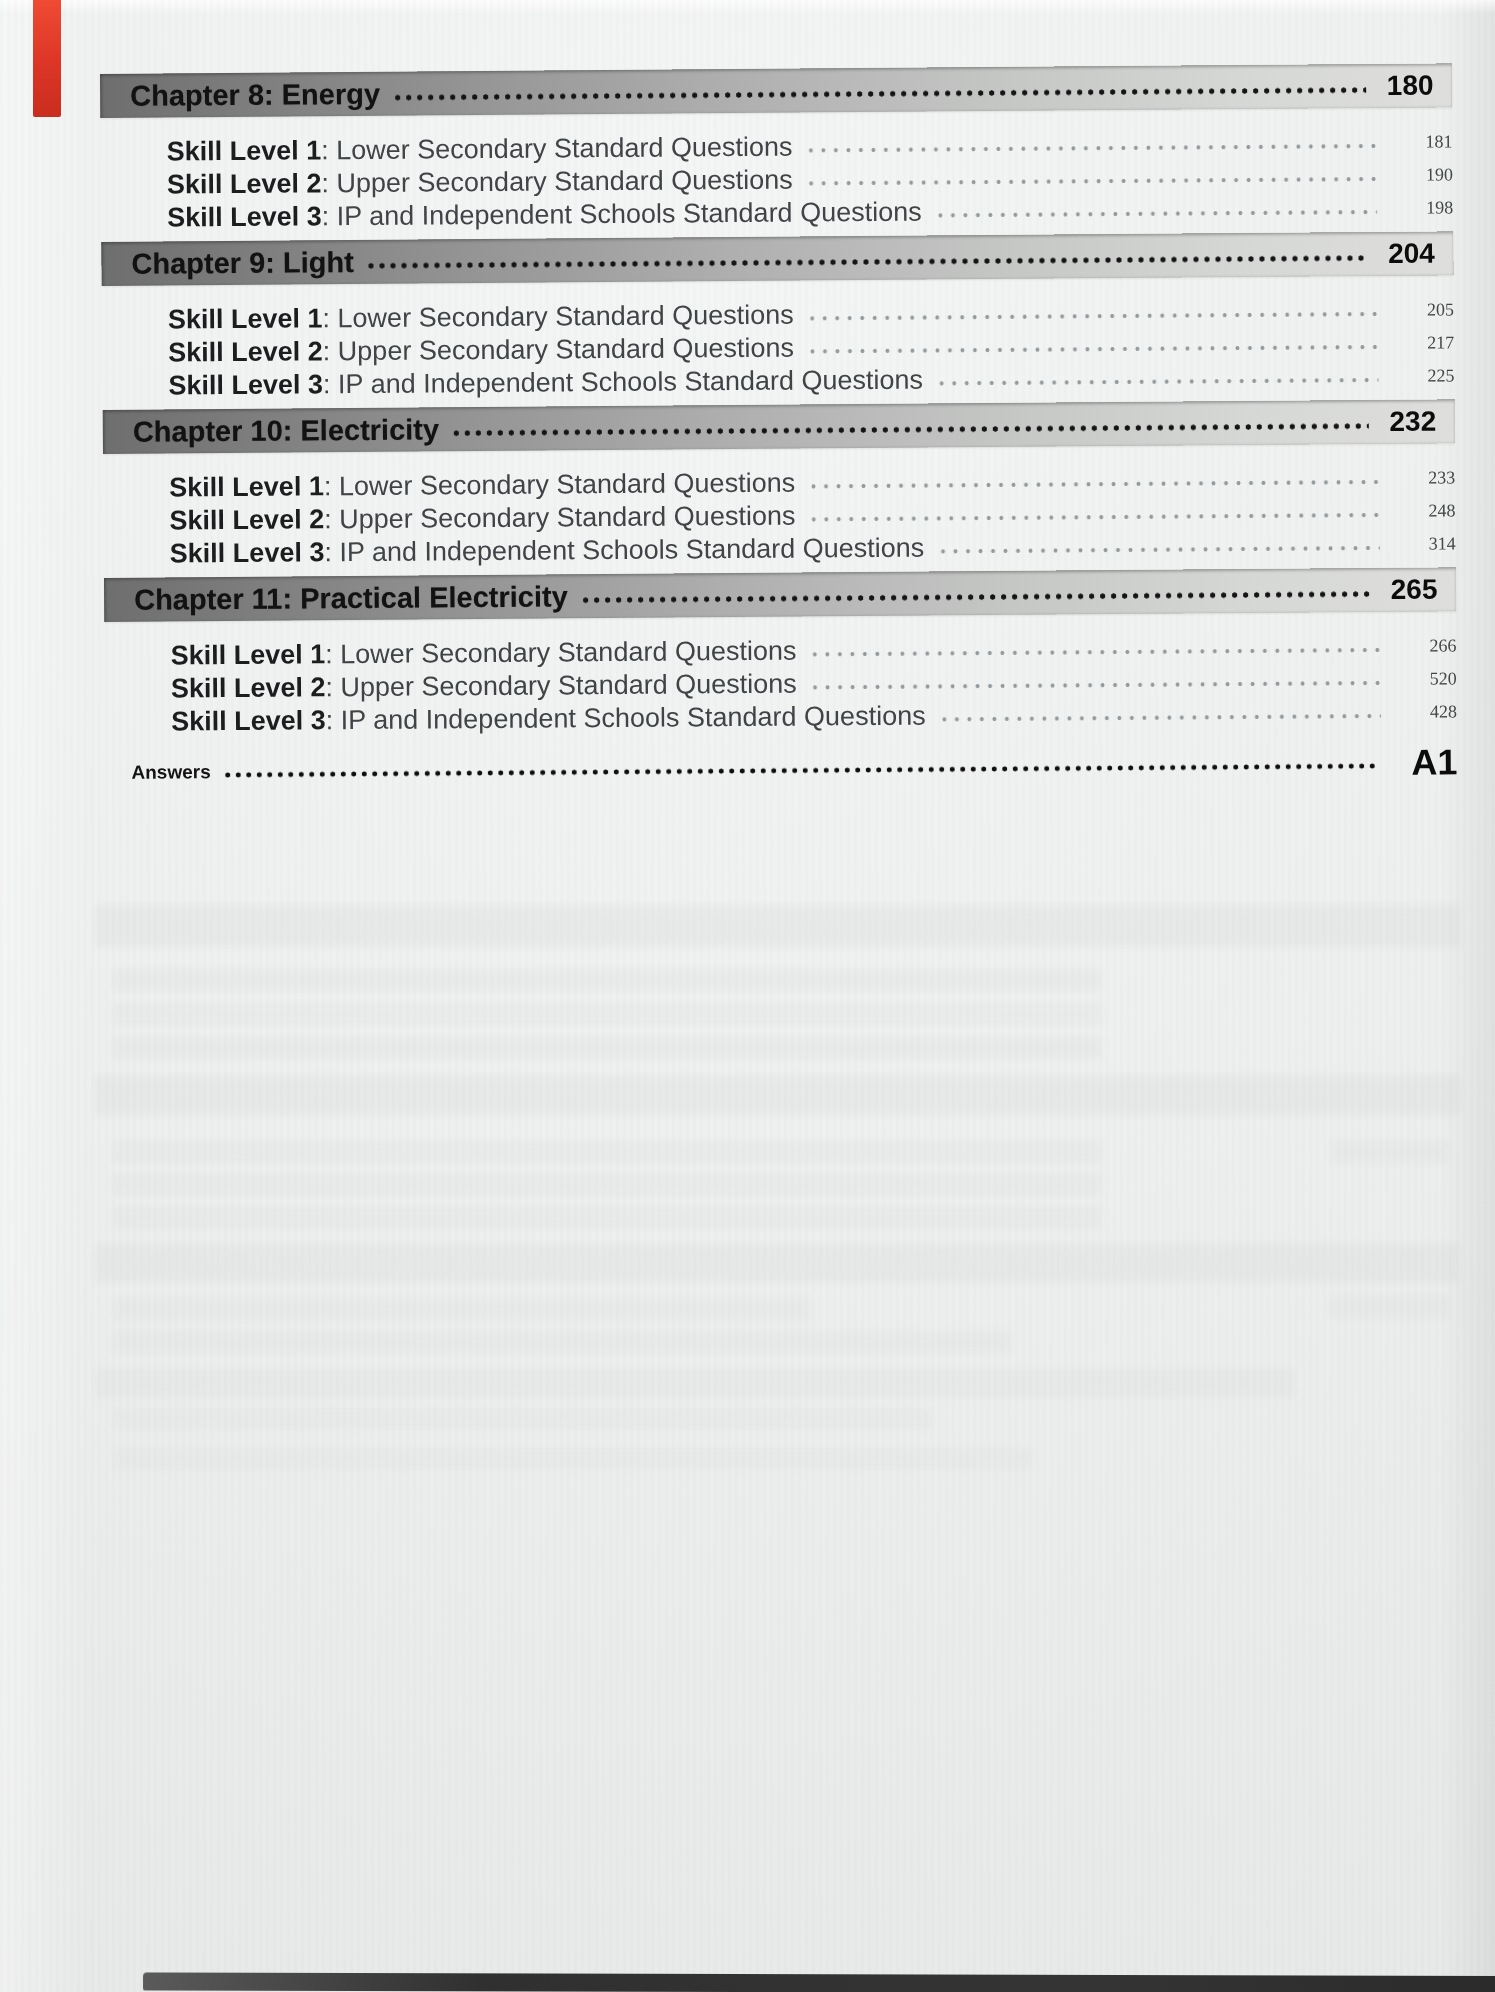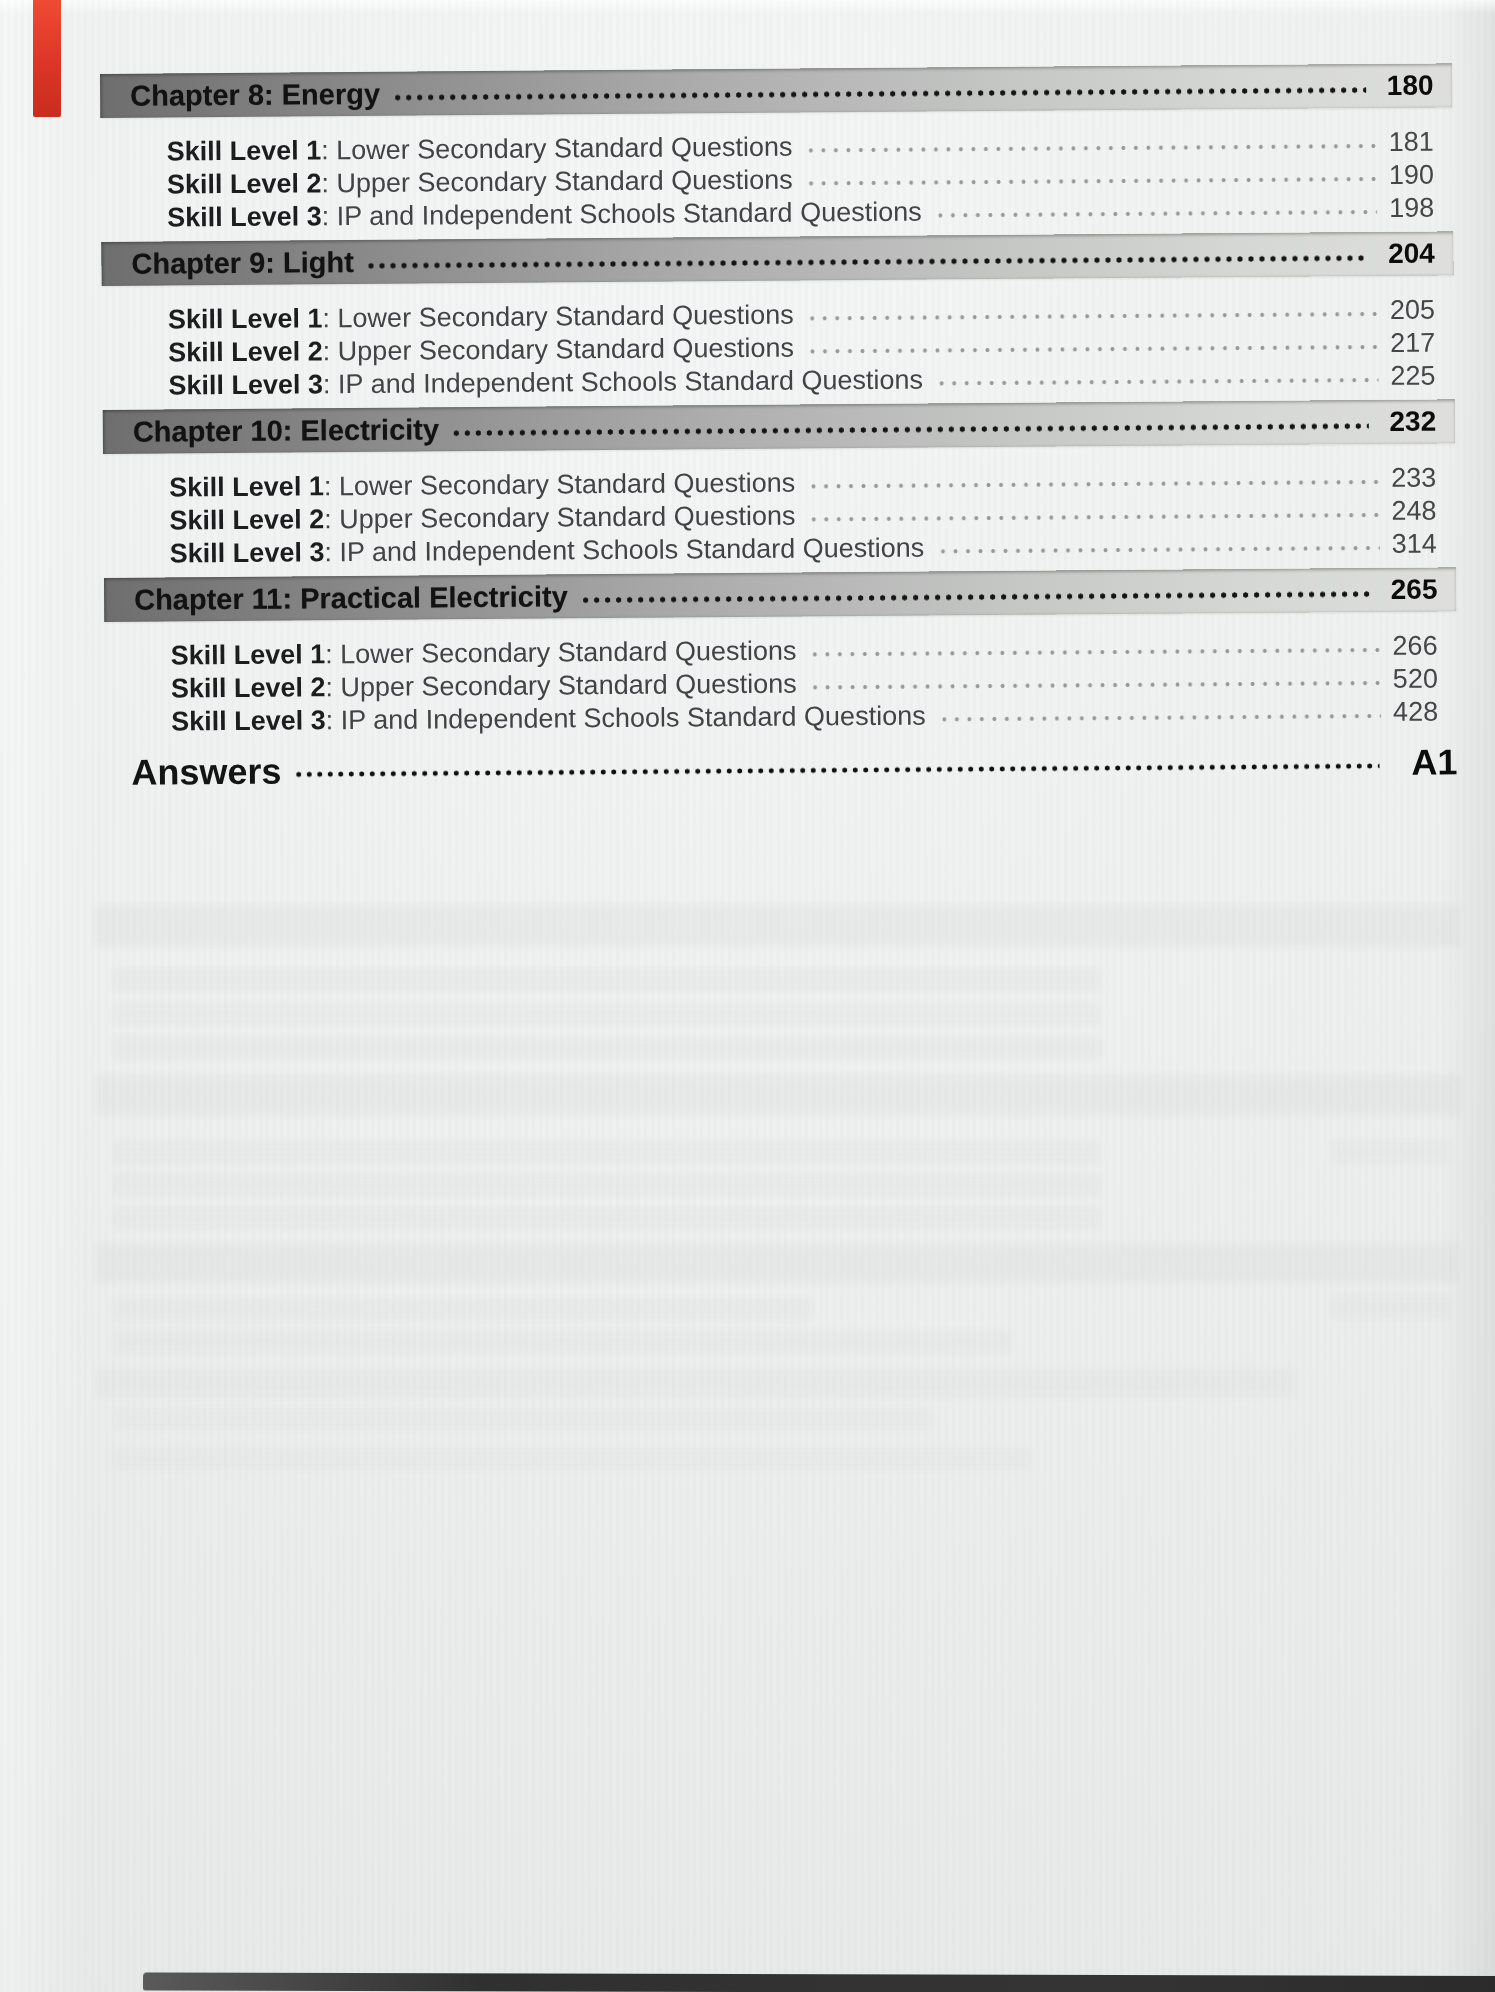--- a/index.html
+++ b/index.html
@@ -40,36 +40,36 @@
     font-size:29px;font-weight:bold;color:#121212;white-space:nowrap;
     text-shadow:0 0 1px rgba(0,0,0,.35);
   }
   .chapter-page{
     font-size:28px;font-weight:bold;color:#0c0c0c;min-width:64px;text-align:center;white-space:nowrap;
   }
   .rows{margin:18px 0 7px 0;}
   .toc-row{height:33px;display:flex;align-items:center;padding-left:66px;}
   .row-label{font-size:27px;color:#404446;white-space:nowrap;}
   .row-label b{font-weight:bold;color:#1c1d1e;}
-  .row-page{font-size:27px;color:#434748;min-width:64px;text-align:left;white-space:nowrap;}
+  .row-page{font-size:18px;color:#434748;min-width:64px;text-align:right;white-space:nowrap;font-family:Liberation Serif, serif;}
   .leader{flex:1;align-self:stretch;margin:0 12px;background-repeat:repeat-x;min-width:40px;}
   .leader-bar{
     background-image:radial-gradient(circle, #141414 2.4px, rgba(0,0,0,0) 2.9px);
     background-size:11px 12px;background-position:0 64%;
   }
   .leader-row{
     background-image:radial-gradient(circle, #70777a 1.7px, rgba(0,0,0,0) 2.2px);
     background-size:12.5px 12px;background-position:0 68%;opacity:.72;
   }
   .leader-answers{
     background-image:radial-gradient(circle, #0f0f0f 2.2px, rgba(0,0,0,0) 2.8px);
     background-size:10.5px 12px;background-position:0 60%;margin-right:20px;
   }
   .answers-row{display:flex;align-items:center;height:40px;margin-top:14px;padding-left:26px;}
-  .answers-label{font-size:36px;font-weight:bold;color:#141415;white-space:nowrap;}
+  .answers-label{font-size:19px;font-weight:bold;color:#141415;white-space:nowrap;}
   .answers-page{font-size:36px;font-weight:bold;color:#0c0c0c;min-width:58px;text-align:right;white-space:nowrap;}
   .ghost{position:absolute;background:#79807f;filter:blur(3px);border-radius:4px;z-index:1;}
   .bottom-strip{
     position:absolute;left:143px;right:-4px;bottom:-2px;height:18px;
     background:linear-gradient(90deg,#5a5a5a 0%, #303030 25%, #343434 70%, #2b2b2b 100%);
     transform:rotate(.15deg);transform-origin:100% 100%;
     filter:blur(.6px);border-radius:4px 0 0 2px;z-index:4;
   }
 </style>
 </head>

